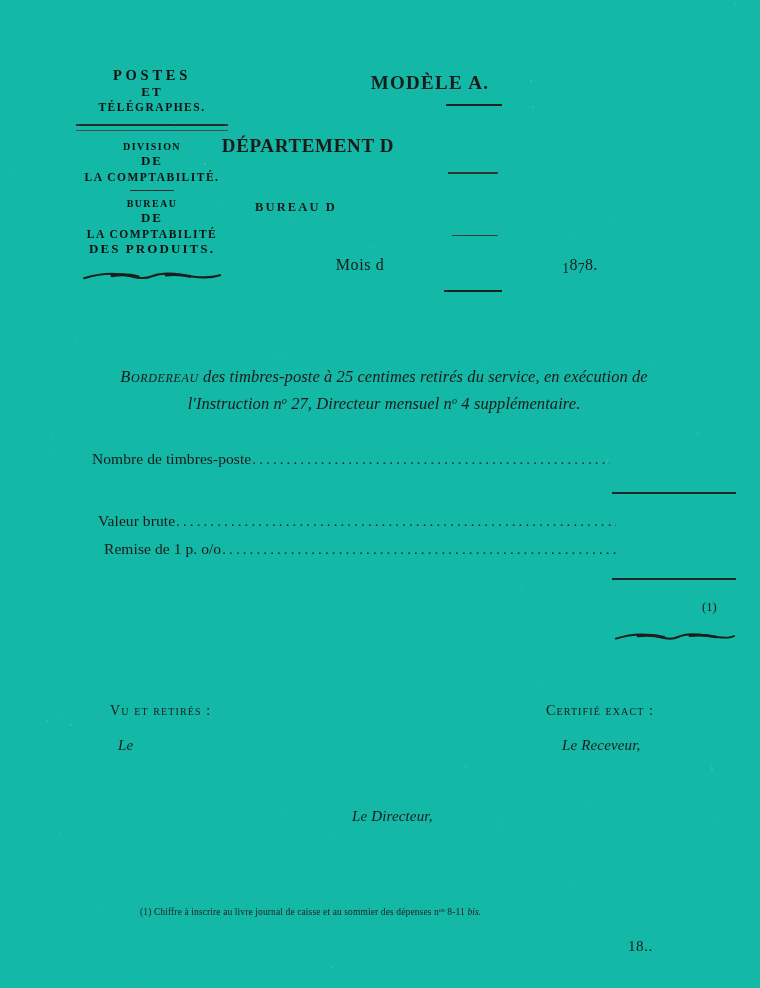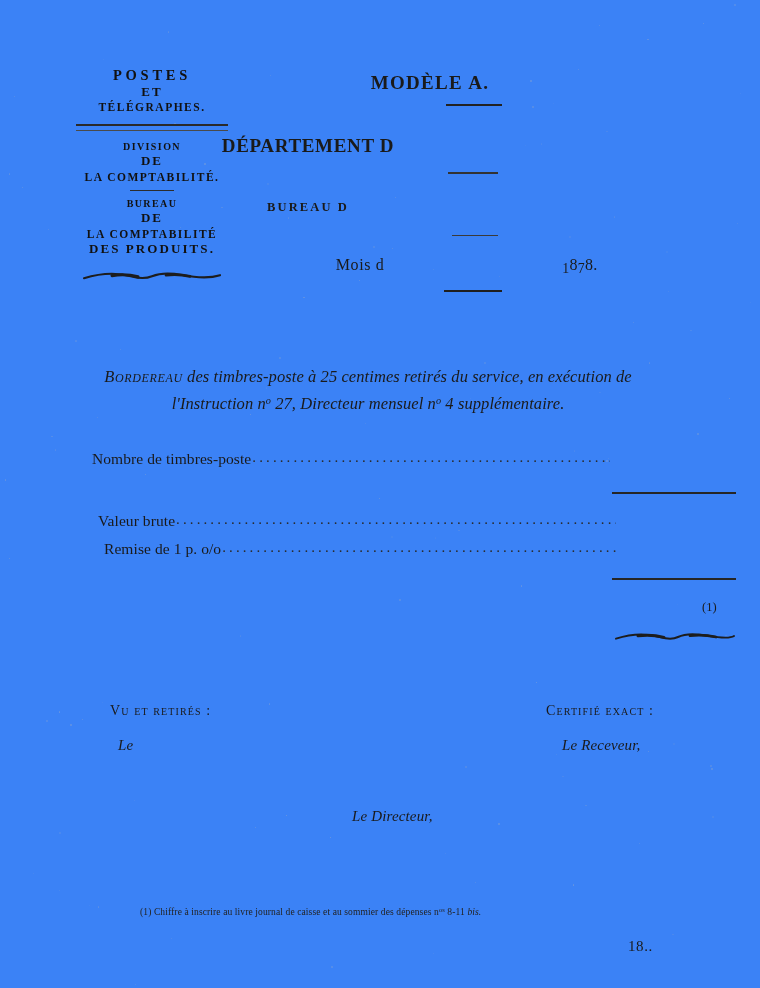--- a/index.html
+++ b/index.html
@@ -10,21 +10,21 @@
   }
   body {
     font-family: "Liberation Serif", "DejaVu Serif", serif;
     color: #1a1a1a;
   }
   #page {
     position: relative;
     width: 760px;
     height: 988px;
     margin: 0 auto;
-    background: #3b82f6;
+    background: #14b8a6;
     overflow: hidden;
   }
 
   
   #speckle {
     position: absolute;
     inset: 0;
     pointer-events: none;
     opacity: .55;
   }
@@ -84,21 +84,21 @@
   }
   #rule-1 { left: 446px; top: 104px; width: 56px;
             border-top: 2.6px solid #222; }
   #departement {
     left: 178px; top: 135px; width: 260px;
     font-size: 19px; font-weight: 700; letter-spacing: .035em;
   }
   #rule-2 { left: 448px; top: 172px; width: 50px;
             border-top: 2.2px solid #333; }
   #bureau {
-    left: 218px; top: 200px; width: 180px;
+    left: 206px; top: 200px; width: 180px;
     font-size: 12.5px; font-weight: 700; letter-spacing: .17em;
   }
   #rule-3 { left: 452px; top: 235px; width: 46px;
             border-top: 1.8px solid #3a3a3a; }
   #mois {
     left: 290px; top: 256px; width: 140px;
     font-size: 16px; letter-spacing: .04em;
   }
   #annee {
     left: 520px; top: 256px; width: 120px;
@@ -107,39 +107,39 @@
   .hrule { position: absolute; height: 0; }
   #rule-4 { left: 444px; top: 290px; width: 58px;
             border-top: 2.8px solid #1f1f1f; }
 
   
   .osf-low { display: inline-block; vertical-align: -0.22em; font-size: .86em; }
 
   
   #title {
     position: absolute;
-    left: 44px; top: 364px;
+    left: 60px; top: 364px;
     width: 648px;
     text-align: center;
     font-style: italic;
     font-size: 16.5px;
     line-height: 1.62;
     letter-spacing: .005em;
   }
   #title .smallcaps {
     font-variant: small-caps;
     letter-spacing: .04em;
   }
   sup.ord { font-size: .62em; vertical-align: .52em; }
 
   
   .form-row {
     position: absolute;
     display: flex;
-    align-items: flex-start;
+    align-items: center;
     font-size: 15.5px;
     white-space: nowrap;
   }
   .form-label { flex: 0 0 auto; letter-spacing: .005em; }
   .leader {
     flex: 1 1 auto;
     overflow: hidden;
     margin: 0 2px 0 1px;
     height: 1em;
     line-height: 1em;

